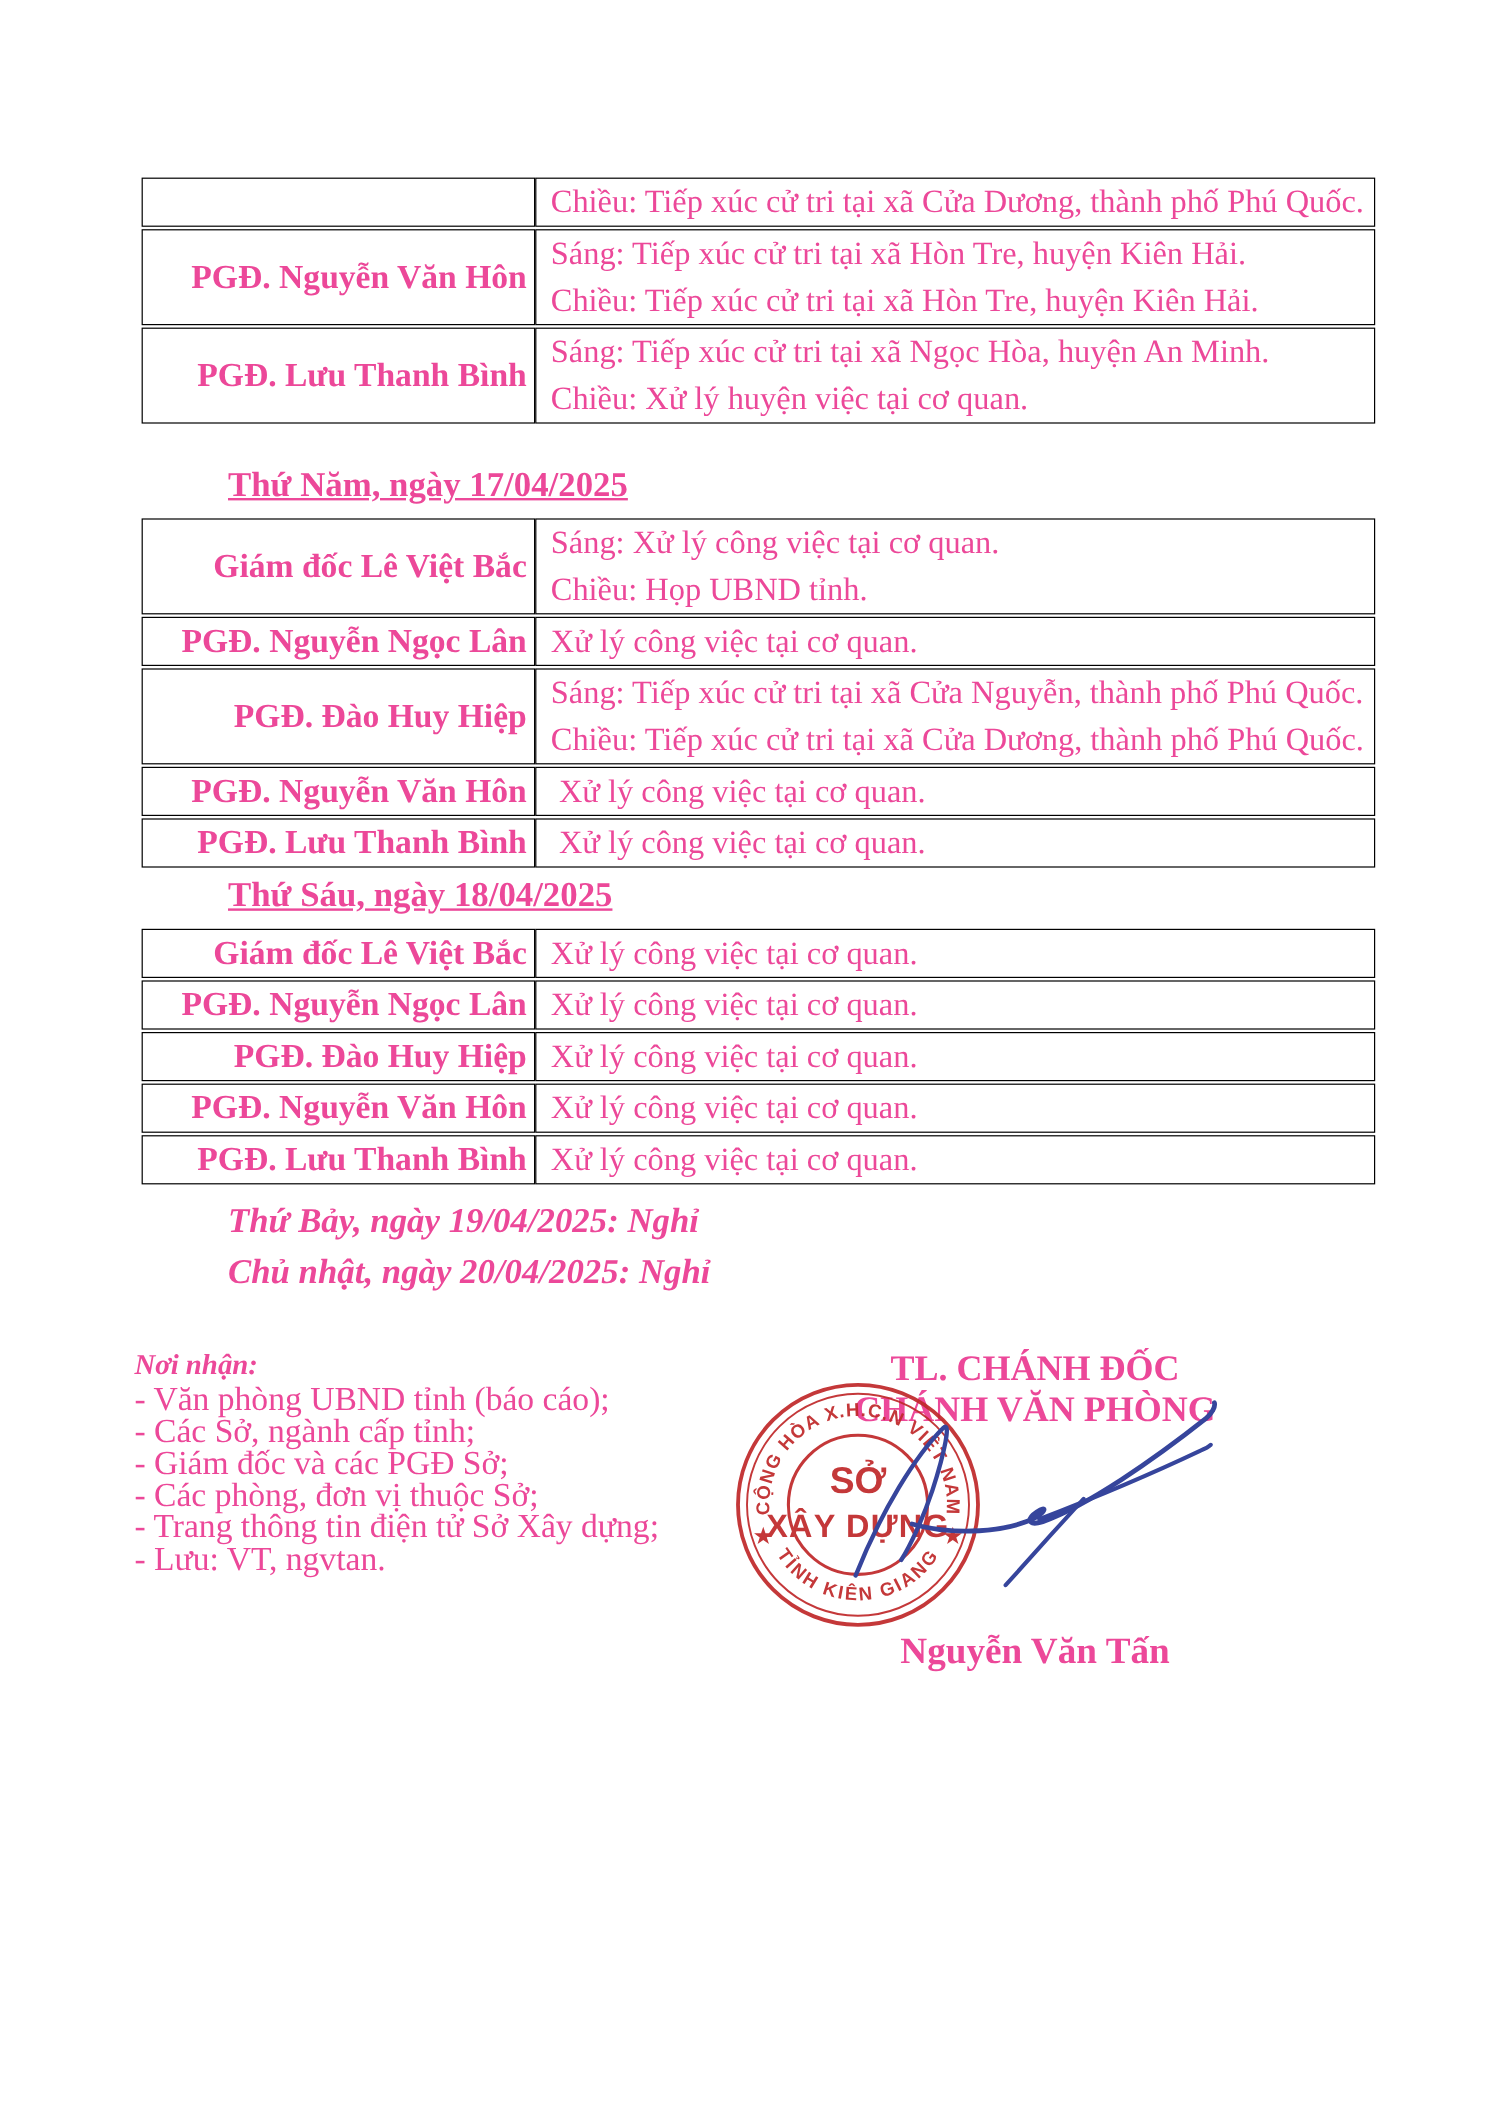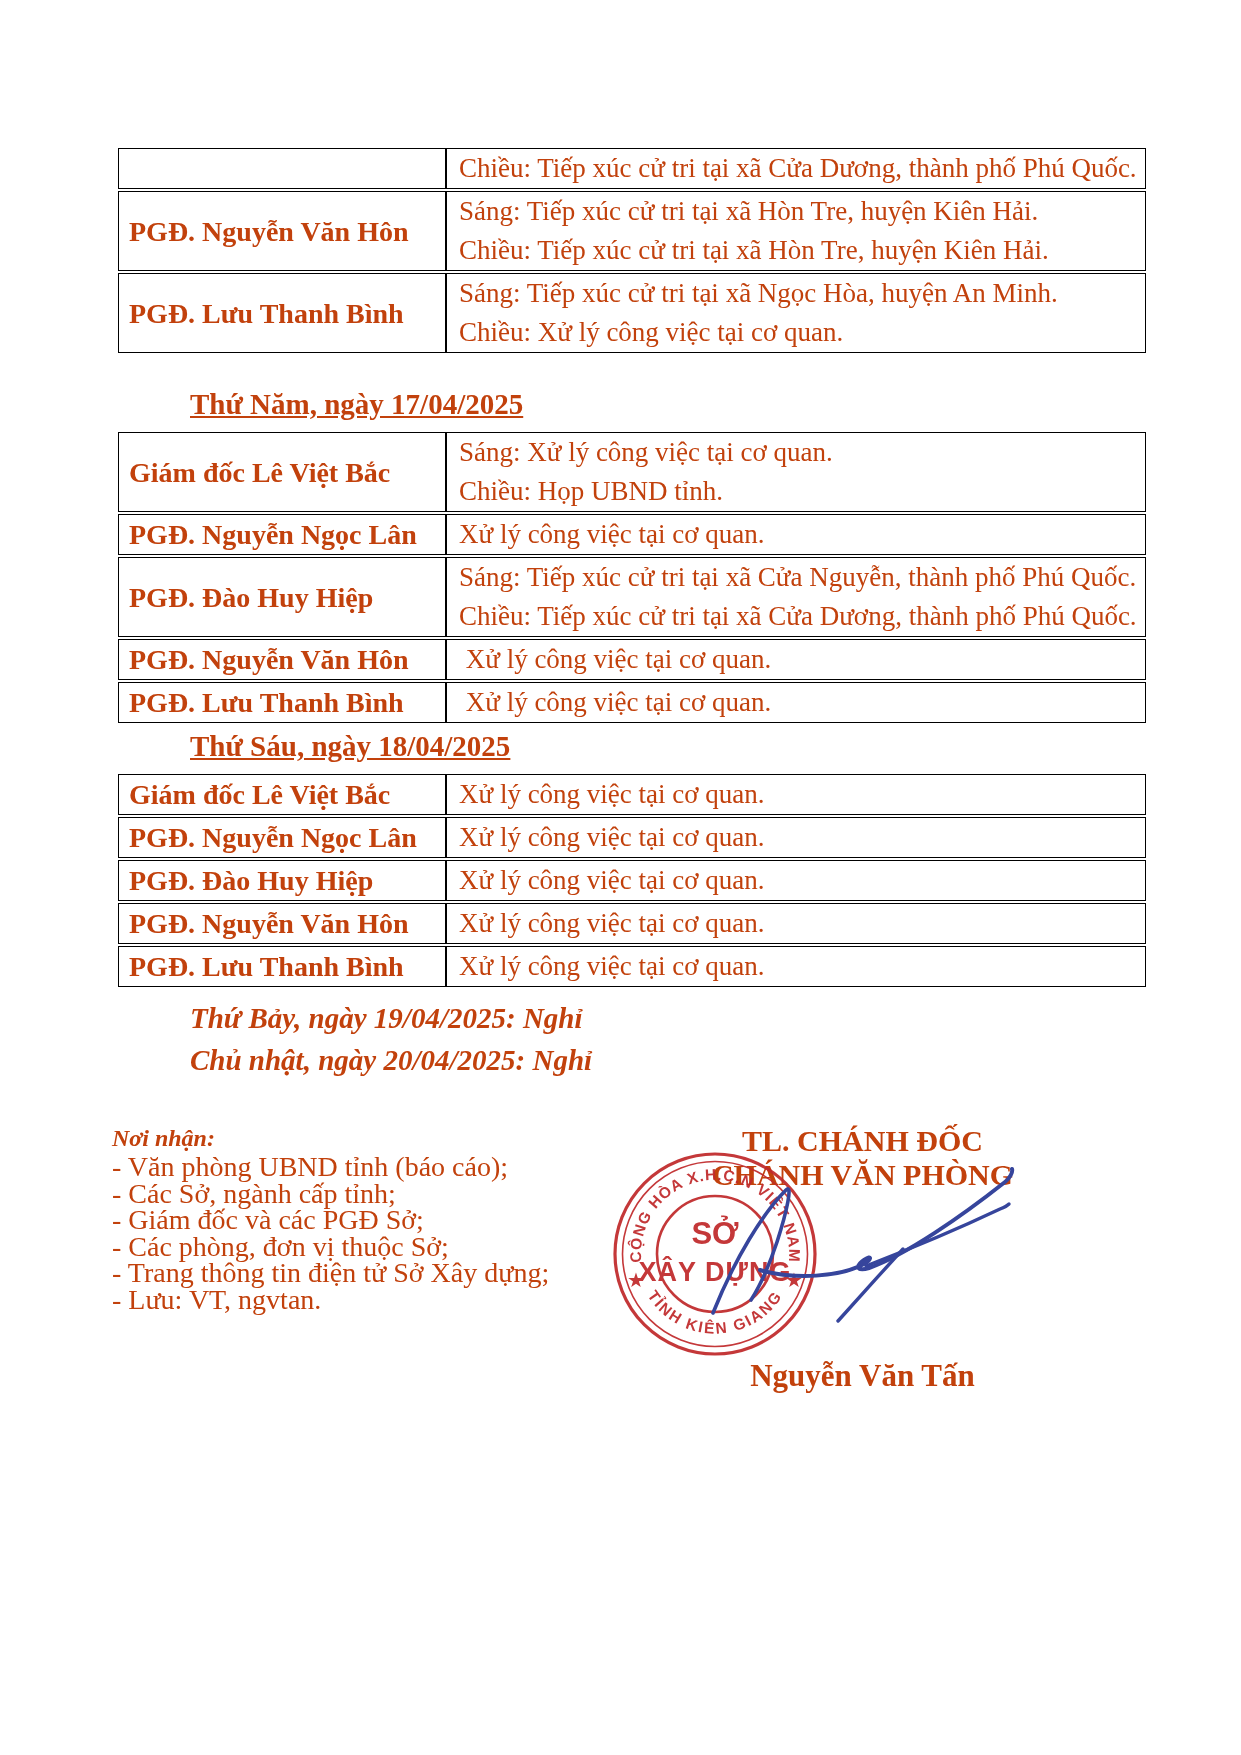--- a/index.html
+++ b/index.html
@@ -2,21 +2,21 @@
 <html><head>
 <meta charset="utf-8">
 <style>
   html,body { margin:0; padding:0; background:#888; }
   .page {
     position: relative;
     width: 1241px; height: 1755px;
     background: #ffffff;
     margin: 0 auto;
     font-family: "Liberation Serif", "DejaVu Serif", serif;
-    color: #c2410c;
+    color: #ec4899;
     overflow: hidden;
   }
   table.sched {
     position: absolute;
     left: 118px;
     width: 1028px;
     border-collapse: separate;
     border-spacing: 0 2px;
     table-layout: fixed;
   }
@@ -26,21 +26,21 @@
     background: #fff;
   }
   td.who {
     width: 310px;
     padding: 0 6px 0 10px;
     font-weight: bold;
     font-size: 28px;
   }
   td.what { padding: 0 4px 0 12px; font-size: 27px; }
   .line { line-height: 39px; white-space: nowrap; }
-  .who-t { line-height: 31px; }
+  .who-t { line-height: 31px; text-align: right; }
   .day-heading {
     position: absolute;
     left: 190px;
     font-size: 29px;
     font-weight: bold;
     line-height: 36px;
     white-space: nowrap;
     text-decoration: underline;
   }
   .rest-note {
@@ -116,21 +116,21 @@
         <div class="line">Sáng: Tiếp xúc cử tri tại xã Hòn Tre, huyện Kiên Hải.</div>
         <div class="line">Chiều: Tiếp xúc cử tri tại xã Hòn Tre, huyện Kiên Hải.</div>
       </td>
     </tr>
     <tr>
       <td class="who">
             <div class="who-t">PGĐ. Lưu Thanh Bình</div>
           </td>
       <td class="what">
         <div class="line">Sáng: Tiếp xúc cử tri tại xã Ngọc Hòa, huyện An Minh.</div>
-        <div class="line">Chiều: Xử lý công việc tại cơ quan.</div>
+        <div class="line">Chiều: Xử lý huyện việc tại cơ quan.</div>
       </td>
     </tr>
   </tbody>
     </table>
 
   <div class="day-heading" style="top:386px">Thứ Năm, ngày 17/04/2025</div>
 
   <table class="sched" style="top:430px">
     <tbody>
         <tr>

